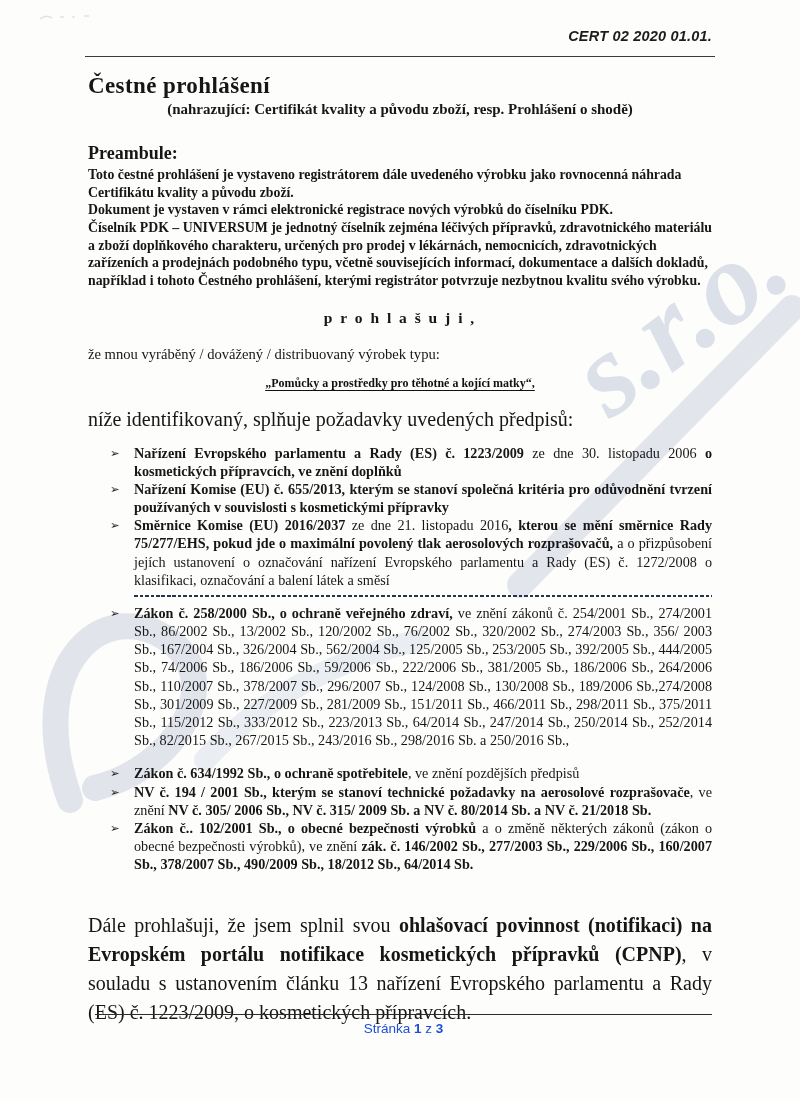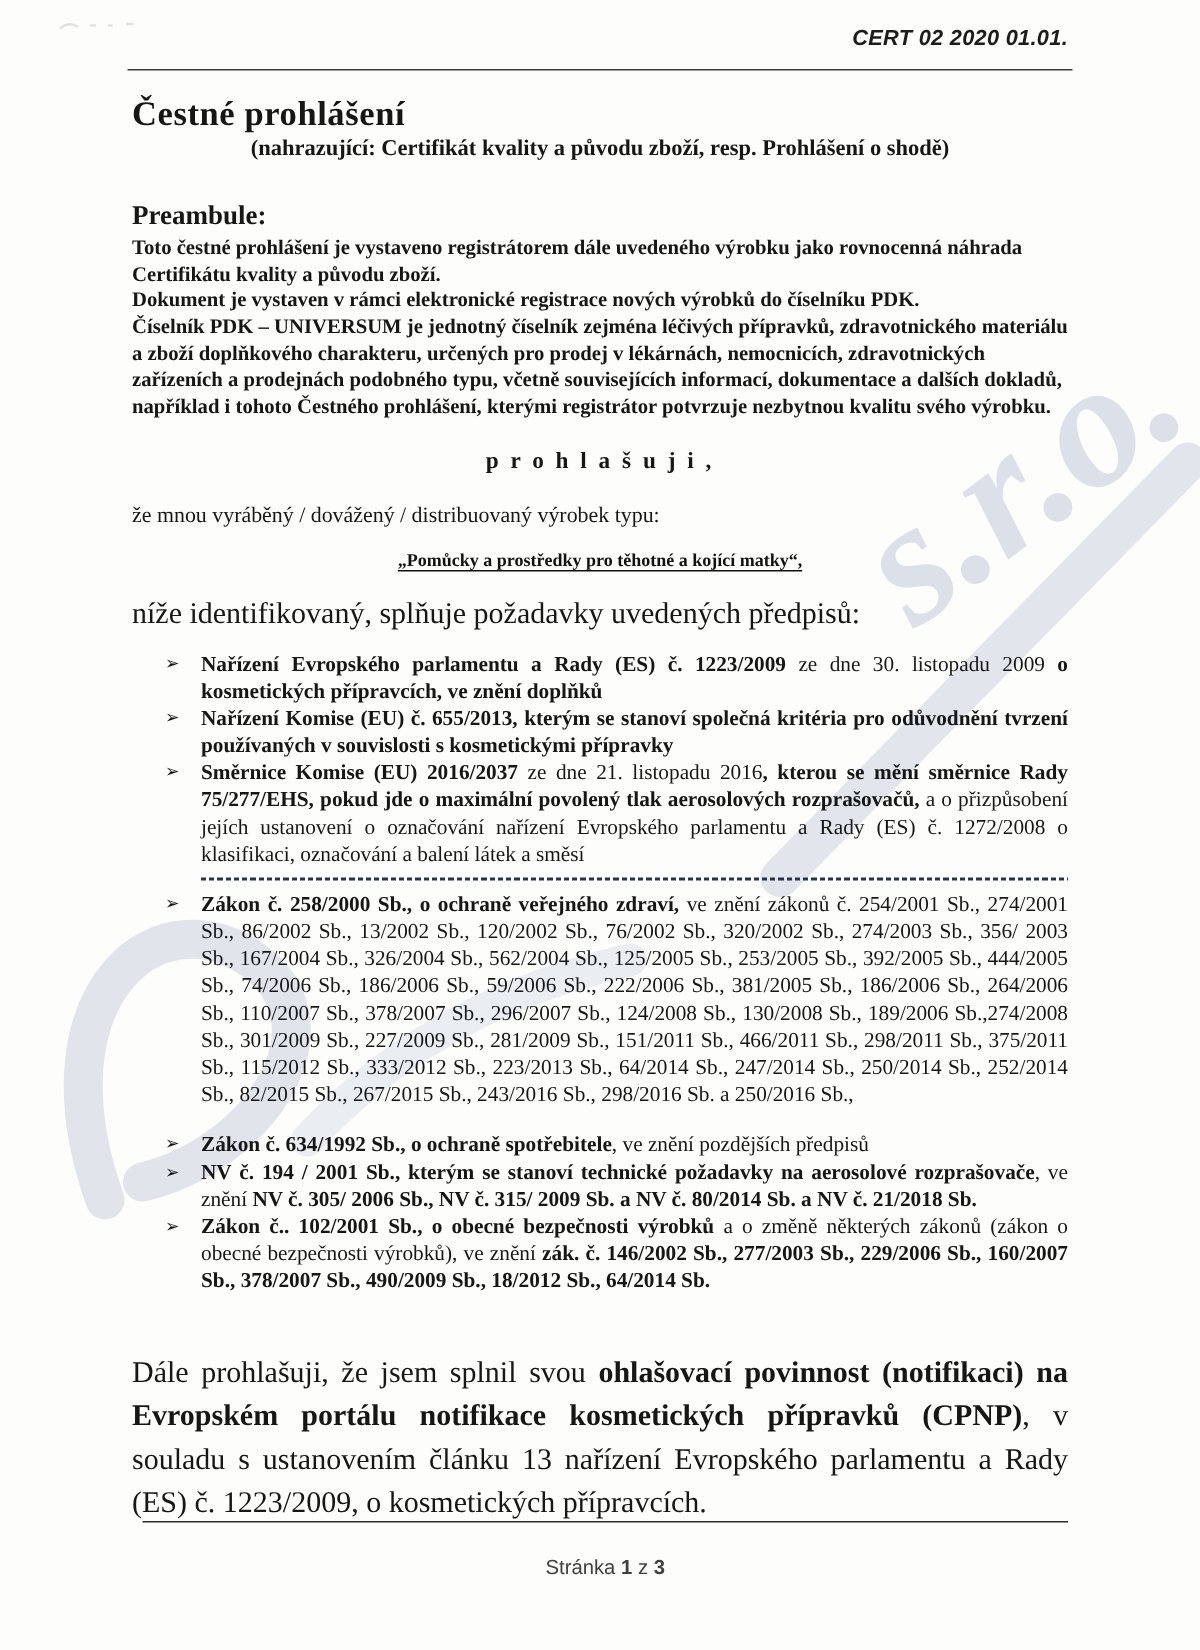--- a/index.html
+++ b/index.html
@@ -2,21 +2,21 @@
 <html><head>
 <meta charset="utf-8">
 <style>
   html,body{margin:0;padding:0;background:#e9e9e9;}
   .page{
     width:800px;height:1100px;position:relative;margin:0 auto;
     background:#fdfdfc;color:#161616;overflow:hidden;
     font-family:"Liberation Serif", serif;
   }
   .watermark{position:absolute;inset:0;z-index:0;pointer-events:none;}
-  .content{position:relative;z-index:1;padding:12px 88px 0 88px;}
+  .content{position:relative;z-index:1;padding:22px 88px 0 88px;}
 
   .doc-code{
     text-align:right;font-family:"Liberation Sans",sans-serif;
     font-style:italic;font-weight:bold;font-size:14.5px;color:#1c1c1c;
     margin:6px 0 12px 0;letter-spacing:.2px;
   }
   .top-rule{border:none;border-top:1.6px solid #3a3a3a;margin:0 -3px 0 -3px;}
 
   .title{
     text-align:left;font-weight:bold;font-size:23px;margin:16px 0 2px 0;
@@ -57,21 +57,21 @@
 
   .closing{
     font-size:20px;line-height:1.45;text-align:justify;margin:38px 0 0 0;
   }
   .closing b{font-weight:bold;}
 
   .footer{position:absolute;left:95px;right:88px;top:1014px;z-index:1;}
   .footer-rule{border:none;border-top:1.4px solid #2c2c2c;margin:0;}
   .footer-text{
     text-align:center;font-family:"Liberation Sans",sans-serif;
-    font-size:13.5px;margin-top:22px;color:#404040;
+    font-size:13.5px;margin-top:6px;color:#1d4ed8;
   }
   .footer-text b{font-weight:bold;}
   .artifact{position:absolute;left:38px;top:12px;width:60px;height:10px;z-index:0;opacity:.55;}
 </style>
 </head>
 <body>
 
 <div class="page">
 
   <svg class="watermark" width="800" height="1100" viewBox="0 0 800 1100" aria-hidden="true">
@@ -104,21 +104,21 @@
 
     <div class="verb">p r o h l a š u j i ,</div>
     <div class="product-intro">že mnou vyráběný / dovážený / distribuovaný výrobek typu:</div>
     <div class="product-name">„Pomůcky a prostředky pro těhotné a kojící matky“,</div>
     <div class="compliance-intro">níže identifikovaný, splňuje požadavky uvedených předpisů:</div>
 
     <div class="list">
 
       <div class="list-item">
         <span class="bullet">➢</span>
-        <span class="li-text"><b>Nařízení Evropského parlamentu a Rady (ES) č. 1223/2009 </b><span>ze dne 30. listopadu 2009 </span><b>o kosmetických přípravcích, ve znění doplňků</b></span>
+        <span class="li-text"><b>Nařízení Evropského parlamentu a Rady (ES) č. 1223/2009 </b><span>ze dne 30. listopadu 2006 </span><b>o kosmetických přípravcích, ve znění doplňků</b></span>
       </div>
 
       <div class="list-item">
         <span class="bullet">➢</span>
         <span class="li-text"><b>Nařízení Komise (EU) č. 655/2013, kterým se stanoví společná kritéria pro odůvodnění tvrzení používaných v souvislosti s kosmetickými přípravky</b></span>
       </div>
 
       <div class="list-item">
         <span class="bullet">➢</span>
         <span class="li-text"><b>Směrnice Komise (EU) 2016/2037 </b><span>ze dne 21. listopadu 2016</span><b>, kterou se mění směrnice Rady 75/277/EHS, pokud jde o maximální povolený tlak aerosolových rozprašovačů, </b><span>a o přizpůsobení jejích ustanovení o označování nařízení Evropského parlamentu a Rady (ES) č. 1272/2008 o klasifikaci, označování a balení látek a směsí</span></span>

